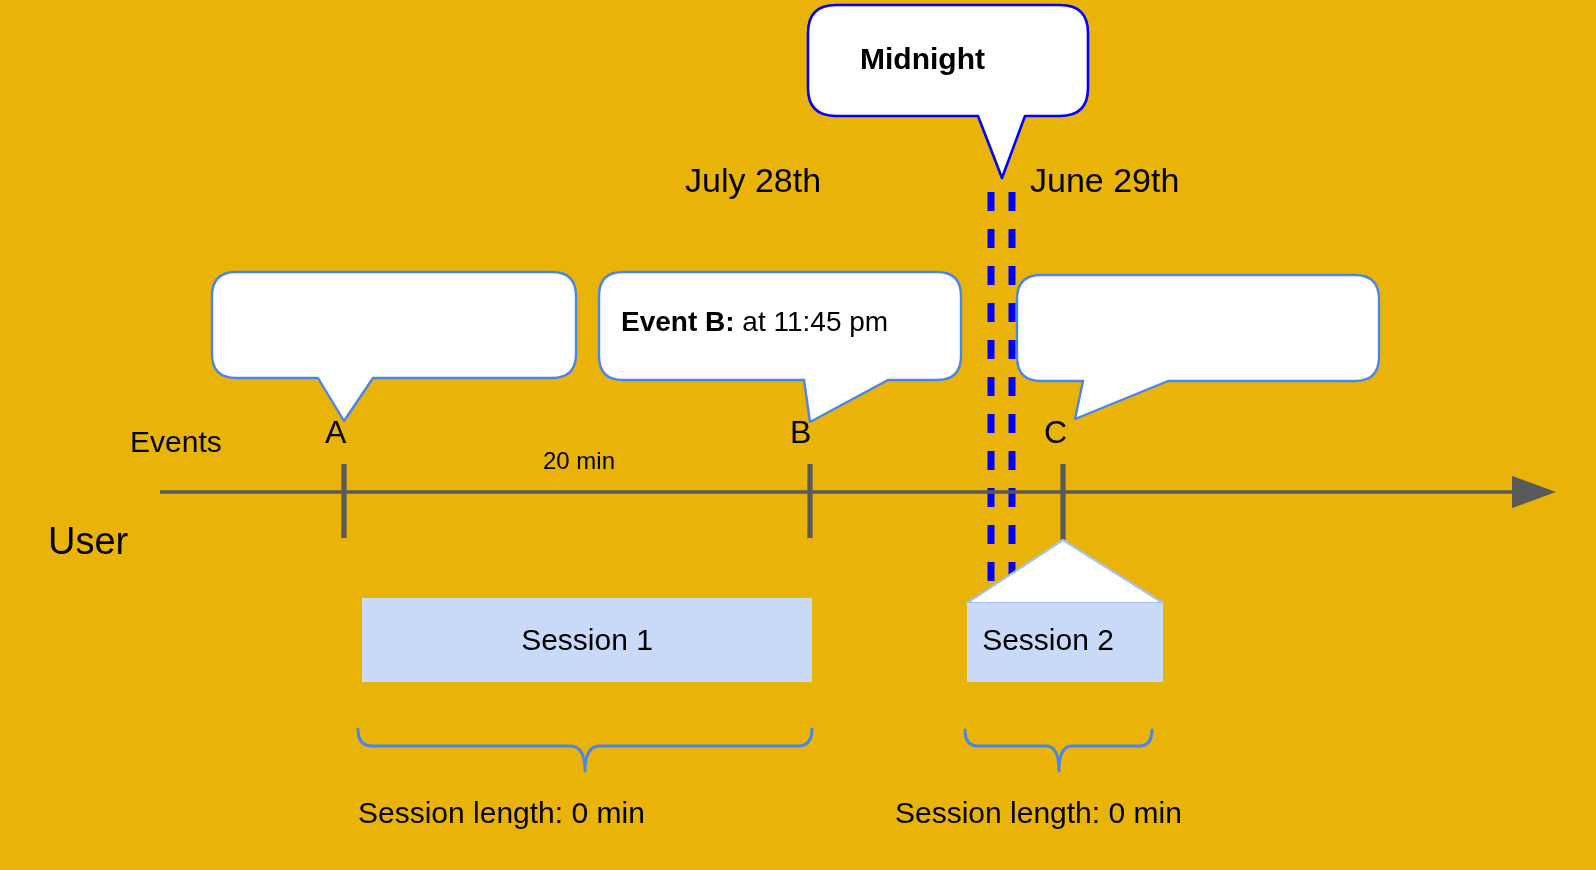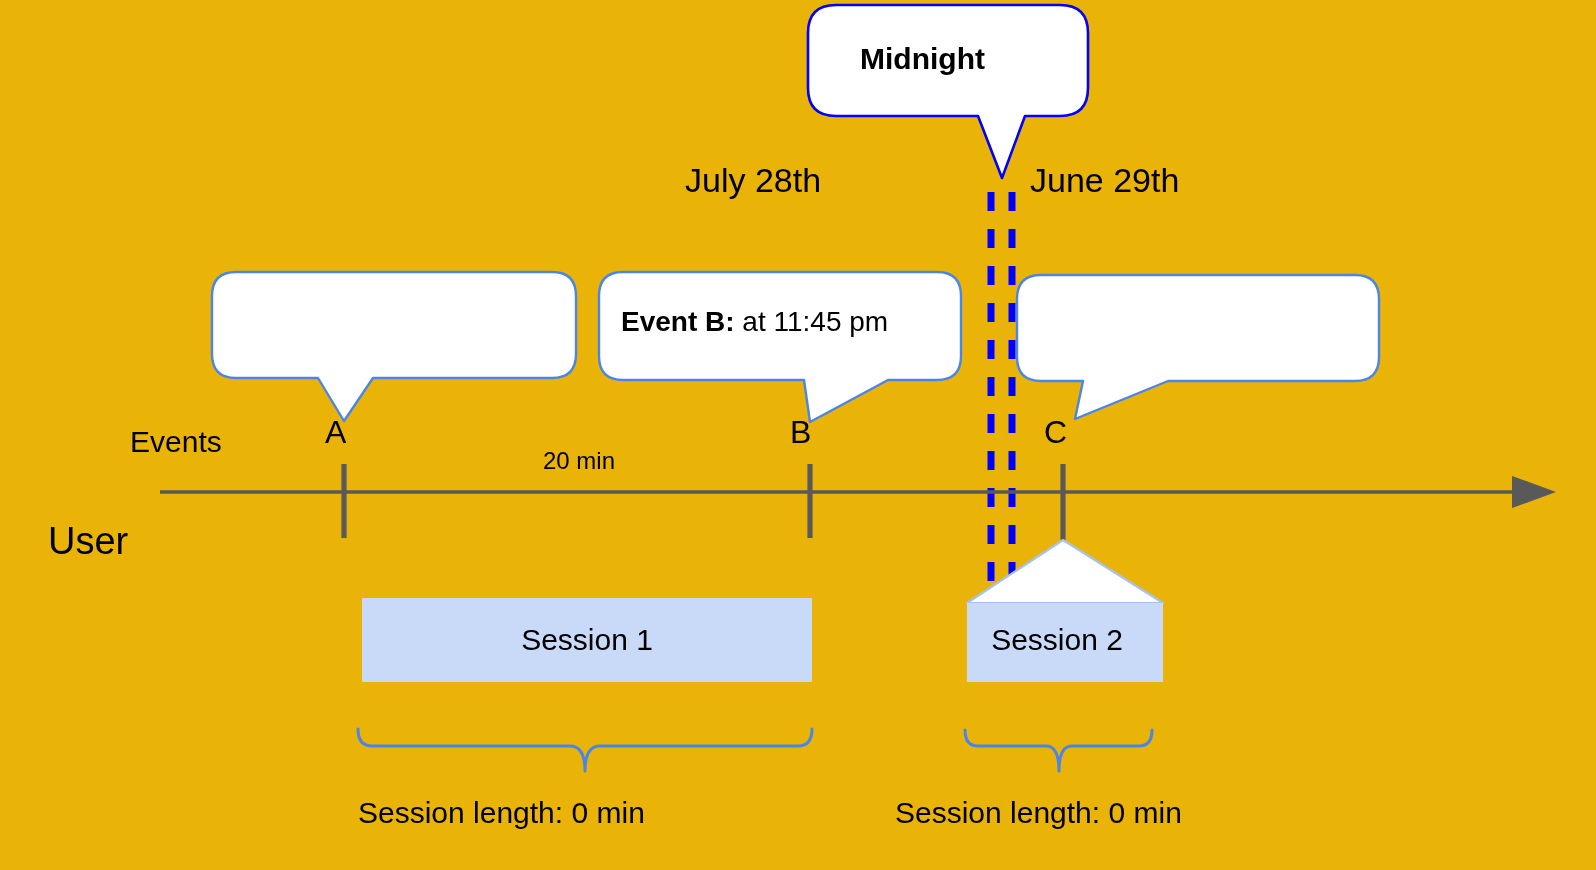--- a/index.html
+++ b/index.html
@@ -206,18 +206,18 @@
   <div class="lbl events-name" style="left:130px; top:418px;">Events</div>
   <div class="lbl axis-name" style="left:48px; top:474px;margin-top:48px;">User</div>
 
   <div class="lbl tick-letter" style="left:325px; top:416px;">A</div>
   <div class="lbl tick-letter" style="left:790px; top:416px;">B</div>
   <div class="lbl tick-letter" style="left:1044px; top:416px;">C</div>
 
   <div class="lbl duration-label" style="left:543px; top:449px;">20 min</div>
 
   <div class="session-label" style="left:362px; top:625px; width:450px;">Session 1</div>
-  <div class="session-label" style="left:967px; top:625px; width:162px;padding-left:9px;">Session 2</div>
+  <div class="session-label" style="left:967px; top:625px; width:162px;">Session 2</div>
 
   <div class="lbl session-length" style="left:358px; top:798px;">Session length: 0 min</div>
   <div class="lbl session-length" style="left:895px; top:798px;">Session length: 0 min</div>
 
 </div>
 
 </body></html>

